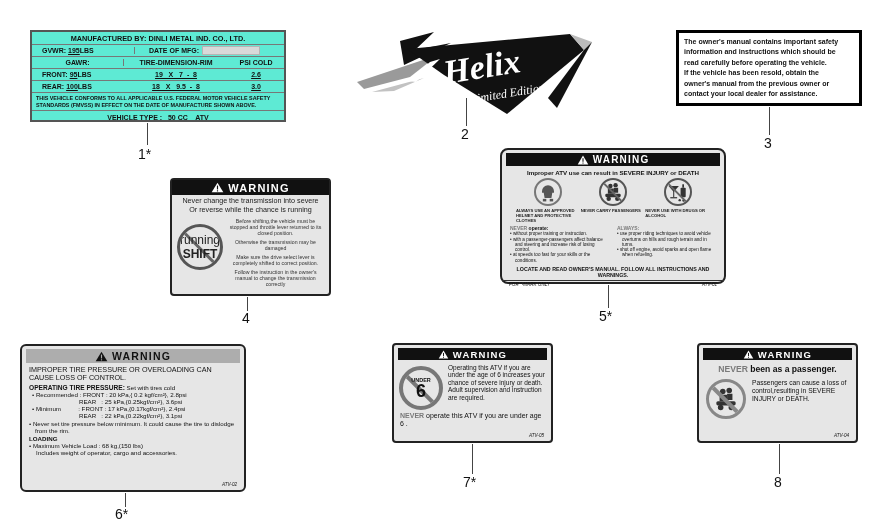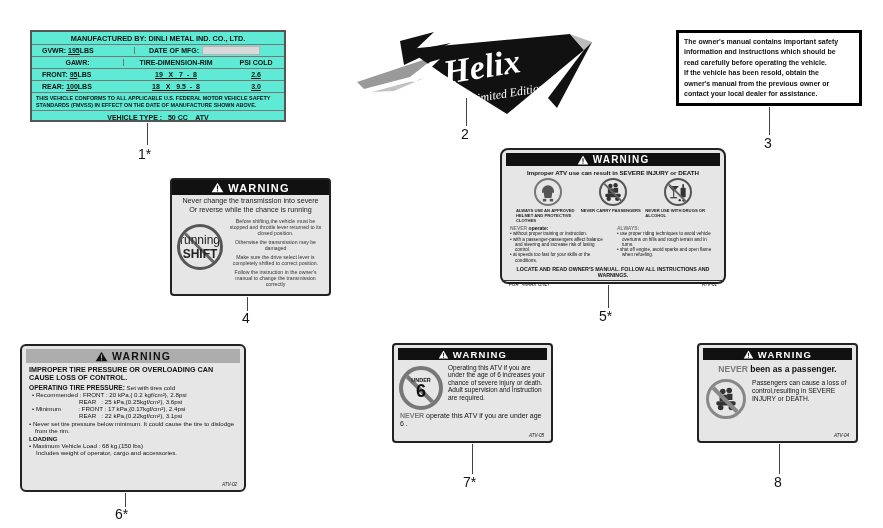--- a/index.html
+++ b/index.html
@@ -79,21 +79,21 @@
   #w5 .ct{font-weight:bold;font-size:5px;}
   #w5 .blt{padding-left:5px;text-indent:-5px;}
   #w5 .foot{font-size:5.3px;font-weight:bold;text-align:center;margin-top:3px;}
   #w5 .rule{border-top:1px solid #333;margin-top:2px;}
   #w5 .note-row{display:flex;justify-content:space-between;padding:1px 7px 0;font-size:4.6px;font-style:italic;}
 
   
   #w6{left:20px;top:344px;width:226px;height:148px;border-radius:6px;}
   #w6 .whead{height:14px;font-size:10.5px;margin:3px 4px 0;}
   #w6 .body{padding:3px 7px 0;font-size:6.2px;line-height:7px;}
-  #w6 .b{font-size:7.2px;font-weight:bold;line-height:8.2px;margin-bottom:2px;}
+  #w6 .b{font-size:7.2px;font-weight:normal;line-height:8.2px;margin-bottom:2px;}
   #w6 .pt{margin-top:2px;}
   #w6 .pt b{font-size:6.6px;}
   #w6 .pre{white-space:pre;padding-left:3px;}
   #w6 .ind{padding-left:50px;}
   #w6 .blt{padding-left:6px;text-indent:-6px;margin-top:1px;}
   #w6 .lt{font-weight:bold;margin-top:1px;}
   #w6 .l2{padding-left:7px;}
 
   
   #w7{left:392px;top:343px;width:161px;height:100px;border-radius:4px;}

